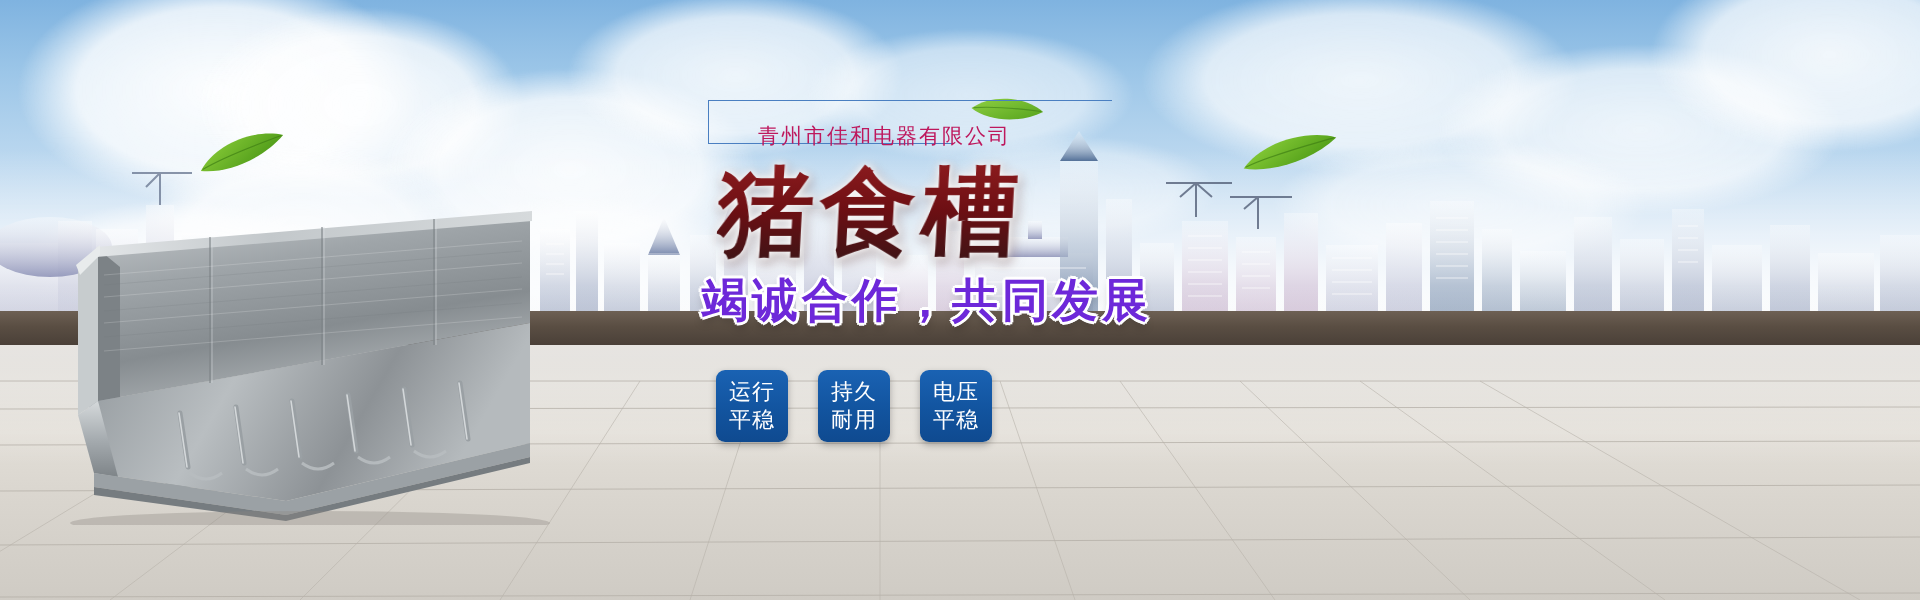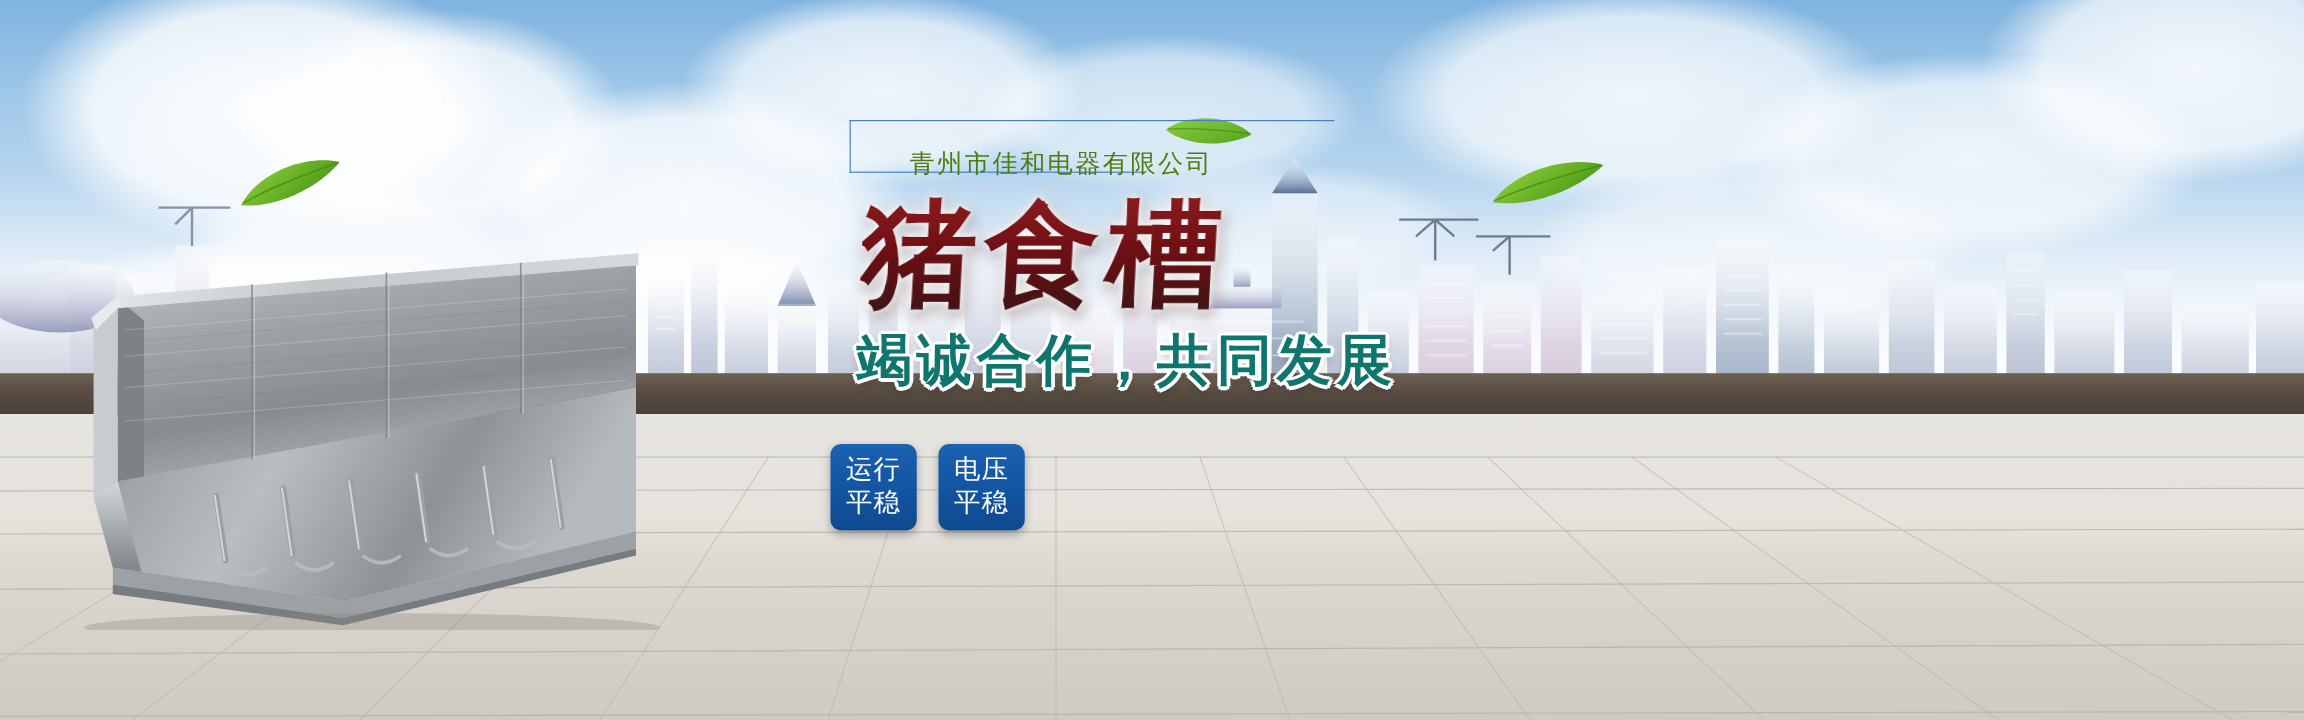--- a/index.html
+++ b/index.html
@@ -101,21 +101,21 @@
     width:245px; height:44px;
     border:1px solid #4a7fc1;
     border-right:none;
   }
   .bracket-top {
     position:absolute; left:254px; top:4px;
     width:160px; height:1px; background:#4a7fc1;
   }
   .company-name {
     position:absolute; left:60px; top:26px;
-    font-size:21px; color:#4d7c0f; letter-spacing:2px;
+    font-size:21px; color:#be185d; letter-spacing:2px;
     white-space:nowrap;
     font-family:Liberation Serif, serif;
   }
 
   .headline {
     margin-top:4px;
     margin-left:28px;
     font-size:96px;
     line-height:1.08;
     font-weight:bold;
@@ -129,39 +129,39 @@
     text-shadow:0 0 2px rgba(255,255,255,.0);
     filter:drop-shadow(0 0 3px rgba(255,255,255,.95))
            drop-shadow(0 0 6px rgba(255,255,255,.85))
            drop-shadow(2px 4px 4px rgba(60,20,20,.35));
     transform:skewX(-3deg);
     white-space:nowrap;
   }
 
   .subheadline {
     margin-top:6px;
-    margin-left:24px;
+    margin-left:12px;
     font-size:46px;
     font-weight:bold;
     letter-spacing:4px;
-    color:#0f766e;
+    color:#6d28d9;
     white-space:nowrap;
     font-family:"DejaVu Sans","Liberation Sans",sans-serif;
     text-shadow:
       -2px -2px 0 #fff,  2px -2px 0 #fff,
       -2px  2px 0 #fff,  2px  2px 0 #fff,
       -3px  0   0 #fff,  3px  0   0 #fff,
        0   -3px 0 #fff,  0    3px 0 #fff,
        0 6px 8px rgba(0,0,0,.25);
   }
 
   
   .badges {
-    position:absolute; left:692px; top:370px;
-    display:flex; gap:18px;
+    position:absolute; left:716px; top:370px;
+    display:flex; gap:30px;
   }
   .badge {
     width:72px; height:72px;
     background:linear-gradient(180deg,#1a62b3 0%, #12549f 55%, #0f4a90 100%);
     border-radius:9px;
     display:flex; flex-direction:column;
     align-items:center; justify-content:center;
     box-shadow:0 3px 7px rgba(0,0,0,.28);
   }
   .badge span {
@@ -516,18 +516,22 @@
 
     <div class="subheadline">竭诚合作，共同发展</div>
   </div>
 
   <div class="badges">
     <div class="badge">
       <span>运行</span>
       <span>平稳</span>
     </div>
     <div class="badge">
+      <span>持久</span>
+      <span>耐用</span>
+    </div>
+    <div class="badge">
       <span>电压</span>
       <span>平稳</span>
     </div>
   </div>
 
 </div>
 
 </body></html>

